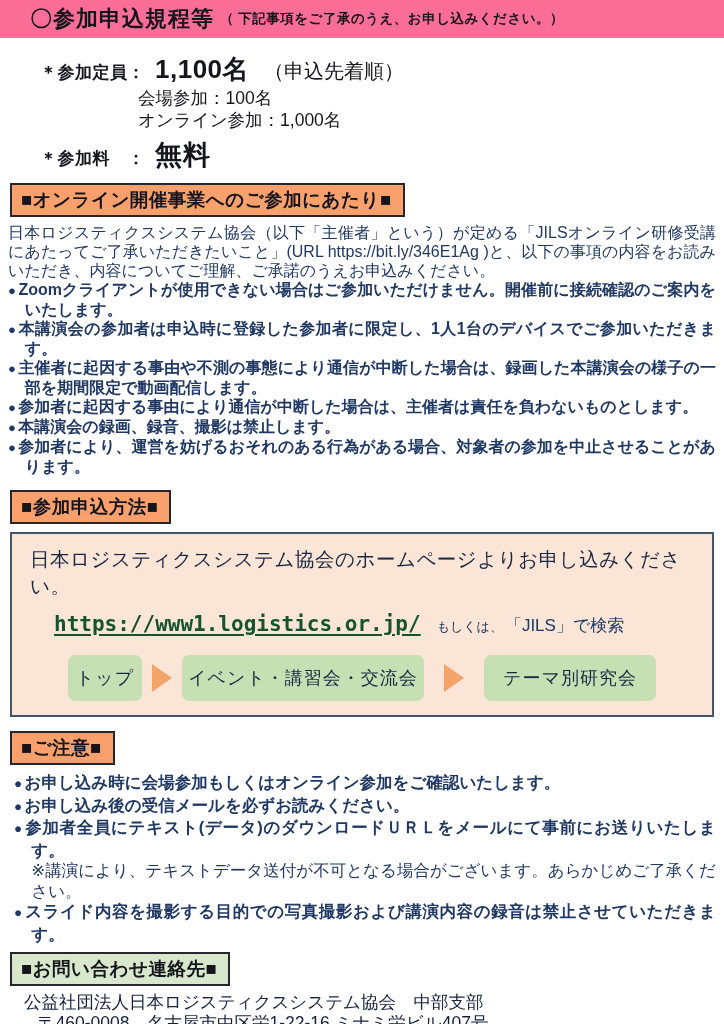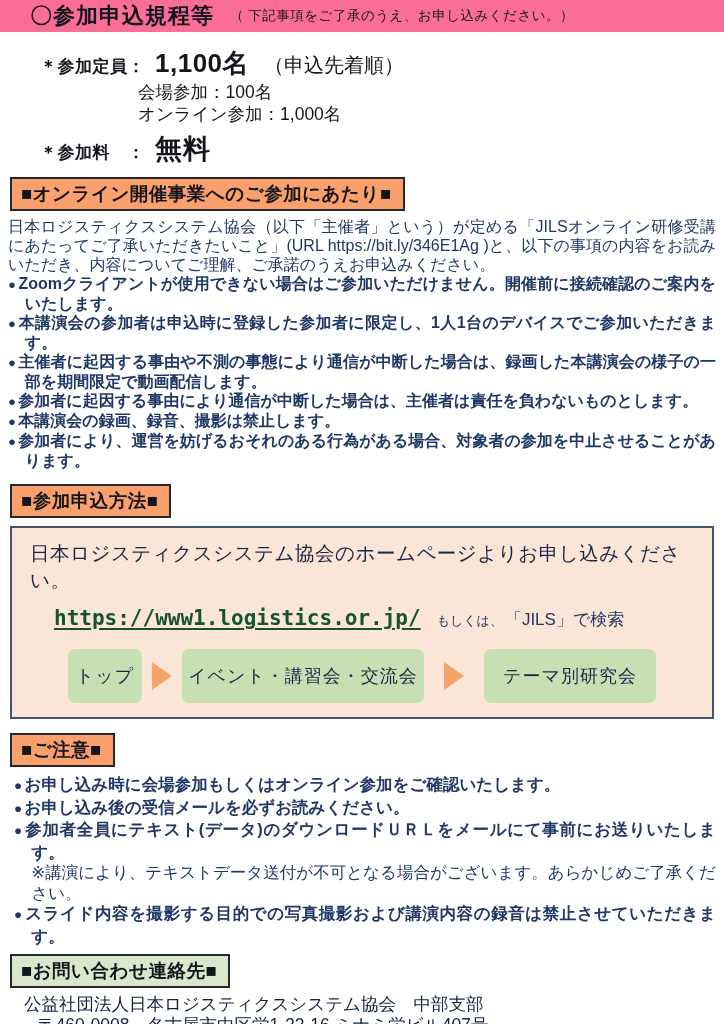--- a/index.html
+++ b/index.html
@@ -5,26 +5,26 @@
   * { margin:0; padding:0; box-sizing:border-box; }
   html,body { width:724px; height:1024px; }
   body {
     font-family:"Liberation Sans","DejaVu Sans",sans-serif;
     background:#ffffff;
     color:#1f3864;
     overflow:hidden;
   }
   
   .banner {
-    height:32px; background:#fa6d96;
+    height:38px; background:#fa6d96;
     display:flex; align-items:center;
     padding-left:30px; color:#15151d;
   }
   .banner-title { font-size:22px; font-weight:bold; letter-spacing:1px; }
-  .banner-sub { font-size:13.5px; font-weight:normal; margin-left:16px; letter-spacing:0.5px; }
+  .banner-sub { font-size:13.5px; font-weight:bold; margin-left:6px; letter-spacing:0.5px; }
 
   
   .capacity { margin:14px 0 0 40px; color:#15151d; }
   .cap-row { display:flex; align-items:baseline;gap:10px; }
   .cap-label { font-size:17px; font-weight:bold; letter-spacing:0.5px; }
   .cap-big { font-size:26px; font-weight:600; letter-spacing:0.5px; }
   .cap-note { font-size:20px; margin-left:5px; }
   .cap-indent { margin-left:98px; font-size:17.5px; line-height:22px; }
   .cap-fee { margin-top:6px; }
   .cap-free { font-size:27px; font-weight:bold; letter-spacing:1px; }
@@ -62,21 +62,21 @@
   .url-row { margin:12px 0 0 24px; display:flex; align-items:baseline; }
   .apply-url {
     font-family:"DejaVu Sans Mono","Liberation Mono",monospace;
     font-size:21px; font-weight:600;
     color:#14532d; text-decoration:underline; text-underline-offset:3px;
   }
   .or-text { font-size:13px; color:#1f3864; margin-left:16px;text-align:center; }
   .search-text { font-size:17px; color:#1f3864; margin-left:2px; }
   .flow-row { display:flex; align-items:center; margin:18px 0 0 38px; }
   .flow-box {
-    background:#c6e0b4; border-radius:7px; height:54px;
+    background:#c6e0b4; border-radius:7px; height:46px;
     display:flex; align-items:center; justify-content:center;
     font-size:18px; color:#1a2744; letter-spacing:1px;
   }
   .flow-top { width:74px; }
   .flow-event { width:242px; }
   .flow-theme { width:172px; }
   .flow-arrow {
     width:0; height:0;
     border-left:20px solid #f5a469;
     border-top:14px solid transparent;

